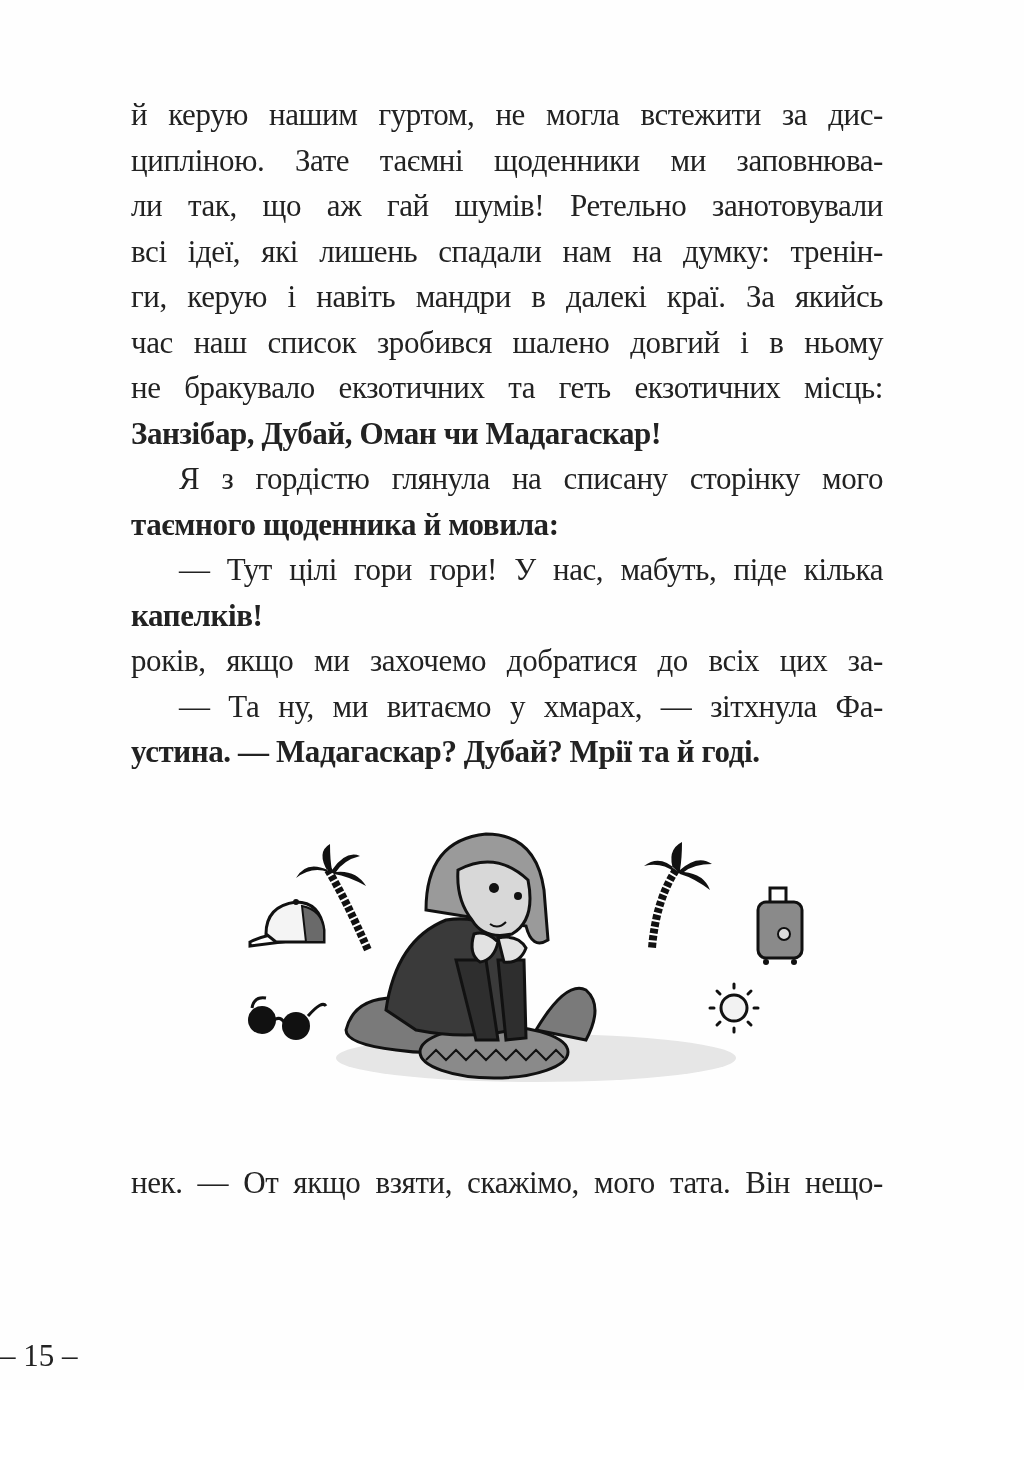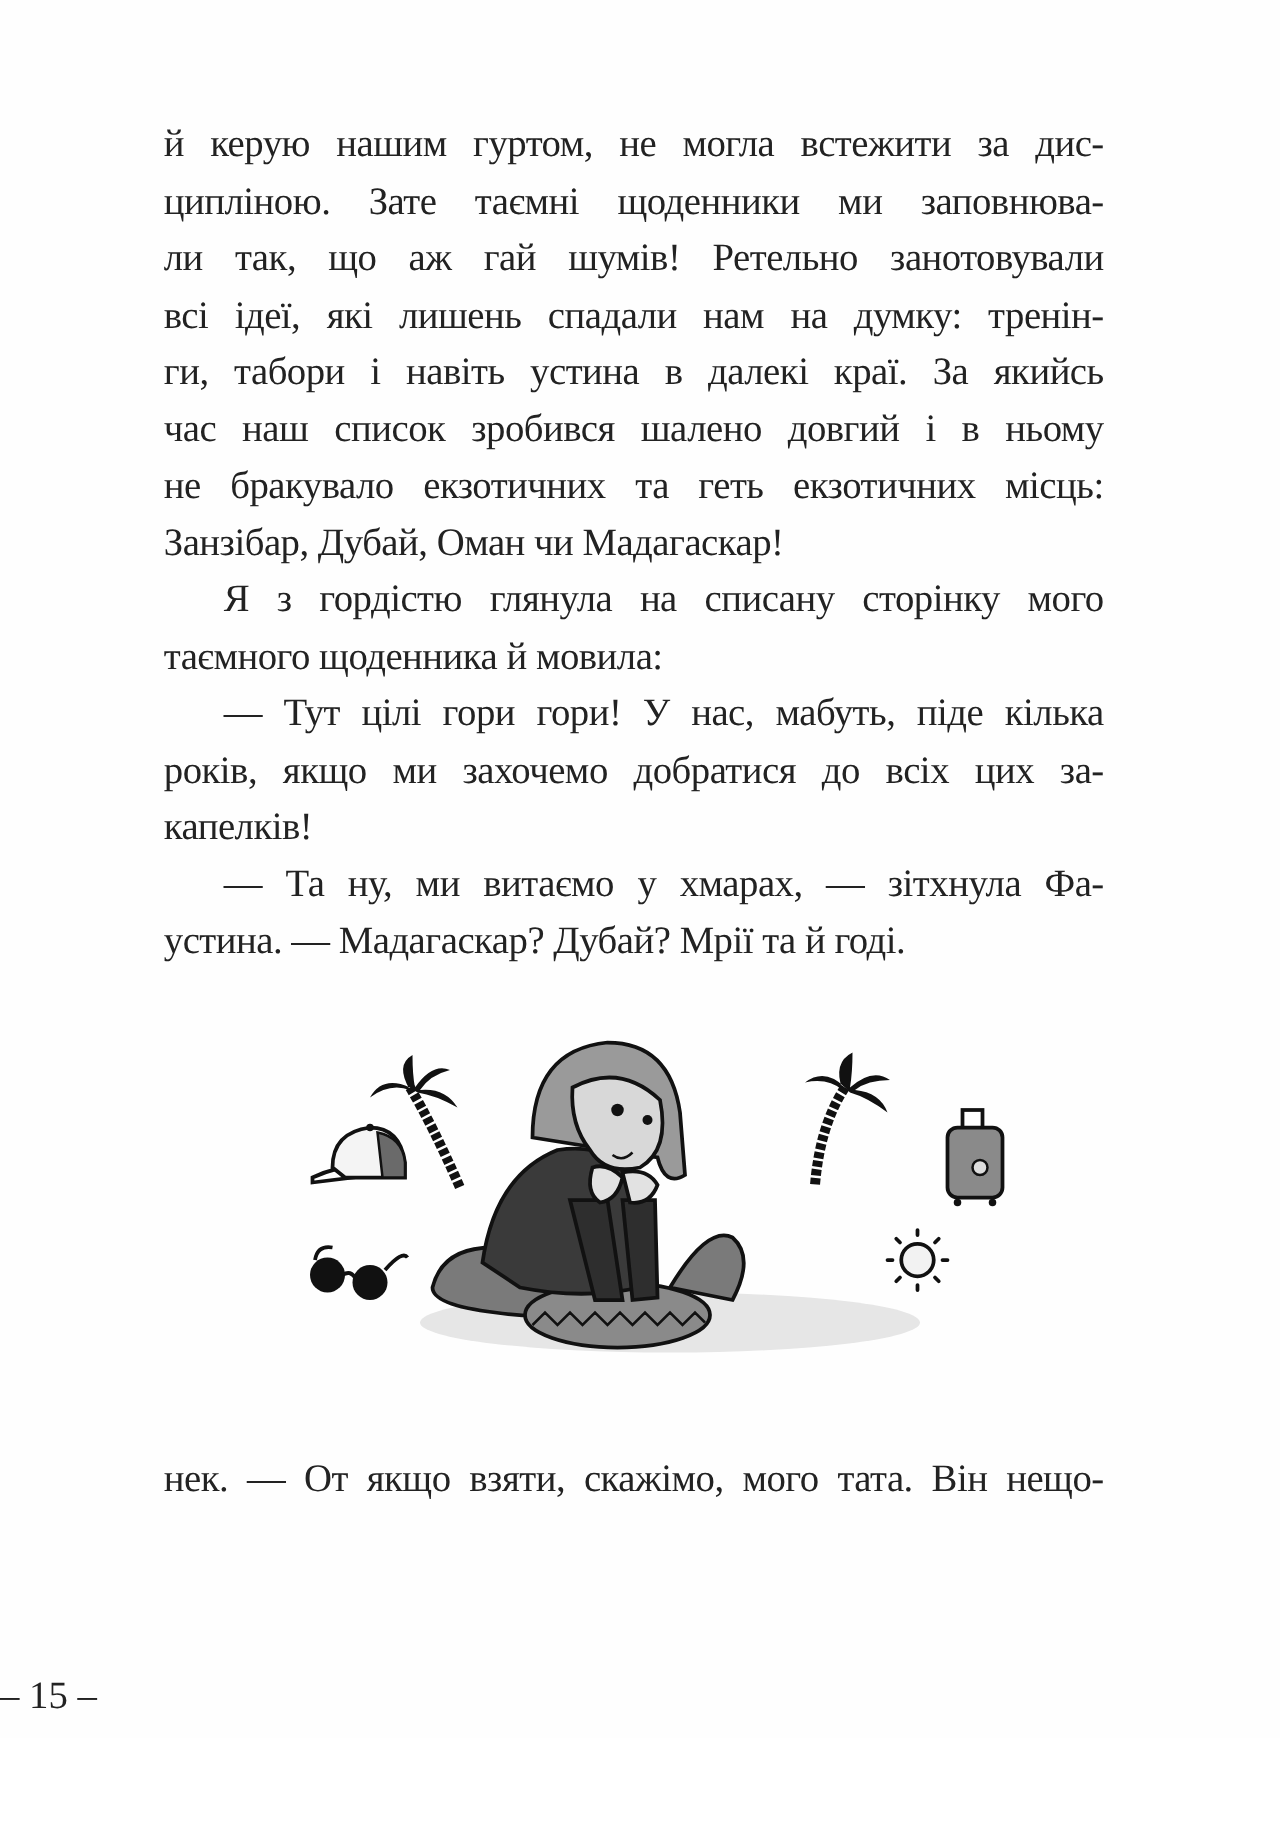--- a/index.html
+++ b/index.html
@@ -1,49 +1,49 @@
 <!DOCTYPE html>
 <html><head>
 <meta charset="utf-8">
 <style>
   html, body { margin: 0; padding: 0; background: #ffffff; }
   body { width: 1024px; height: 1461px; position: relative; overflow: hidden;
          font-family: "Liberation Serif", "DejaVu Serif", serif; color: #222222; }
   .page { position: absolute; left: 0; top: 0; width: 1024px; height: 1390px; background: #fefefe; }
   .text-block { position: absolute; left: 131px; width: 752px; font-size: 31px; line-height: 45.5px; letter-spacing: -0.4px; }
   .line { display: block; white-space: nowrap; text-align: justify; text-align-last: justify; height: 45.5px; }
-  .line.last { text-align-last: left; }
+  .line.last { text-align-last: left; font-weight: bold; }
   .line.indent { padding-left: 48px; }
   .block-top { top: 92px; }
   .block-bottom { top: 1160px; }
   .illustration { position: absolute; left: 236px; top: 830px; width: 570px; height: 270px; }
   .page-number { position: absolute; left: 0; width: 1024px; top: 1338px; text-align: left; font-size: 31px; }
 </style>
 </head>
 <body>
 
 <div class="page">
 
   <div class="text-block block-top">
 
     <span class="line">й керую нашим гуртом, не могла встежити за дис-</span>
     <span class="line">ципліною. Зате таємні щоденники ми заповнюва-</span>
     <span class="line">ли так, що аж гай шумів! Ретельно занотовували</span>
     <span class="line">всі ідеї, які лишень спадали нам на думку: тренін-</span>
-    <span class="line">ги, табори і навіть устина в далекі краї. За якийсь</span>
+    <span class="line">ги, керую і навіть мандри в далекі краї. За якийсь</span>
     <span class="line">час наш список зробився шалено довгий і в ньому</span>
     <span class="line">не бракувало екзотичних та геть екзотичних місць:</span>
     <span class="line last">Занзібар, Дубай, Оман чи Мадагаскар!</span>
 
     <span class="line indent">Я з гордістю глянула на списану сторінку мого</span>
     <span class="line last">таємного щоденника й мовила:</span>
 
     <span class="line indent">— Тут цілі гори гори! У нас, мабуть, піде кілька</span>
+    <span class="line last">капелків!</span>
     <span class="line">років, якщо ми захочемо добратися до всіх цих за-</span>
-    <span class="line last">капелків!</span>
 
     <span class="line indent">— Та ну, ми витаємо у хмарах, — зітхнула Фа-</span>
     <span class="line last">устина. — Мадагаскар? Дубай? Мрії та й годі.</span>
   </div>
 
   <div class="illustration">
     <svg width="570" height="270" viewBox="0 0 570 270" xmlns="http://www.w3.org/2000/svg">
 
       <ellipse cx="300" cy="228" rx="200" ry="24" fill="#e6e6e6"></ellipse>
 

